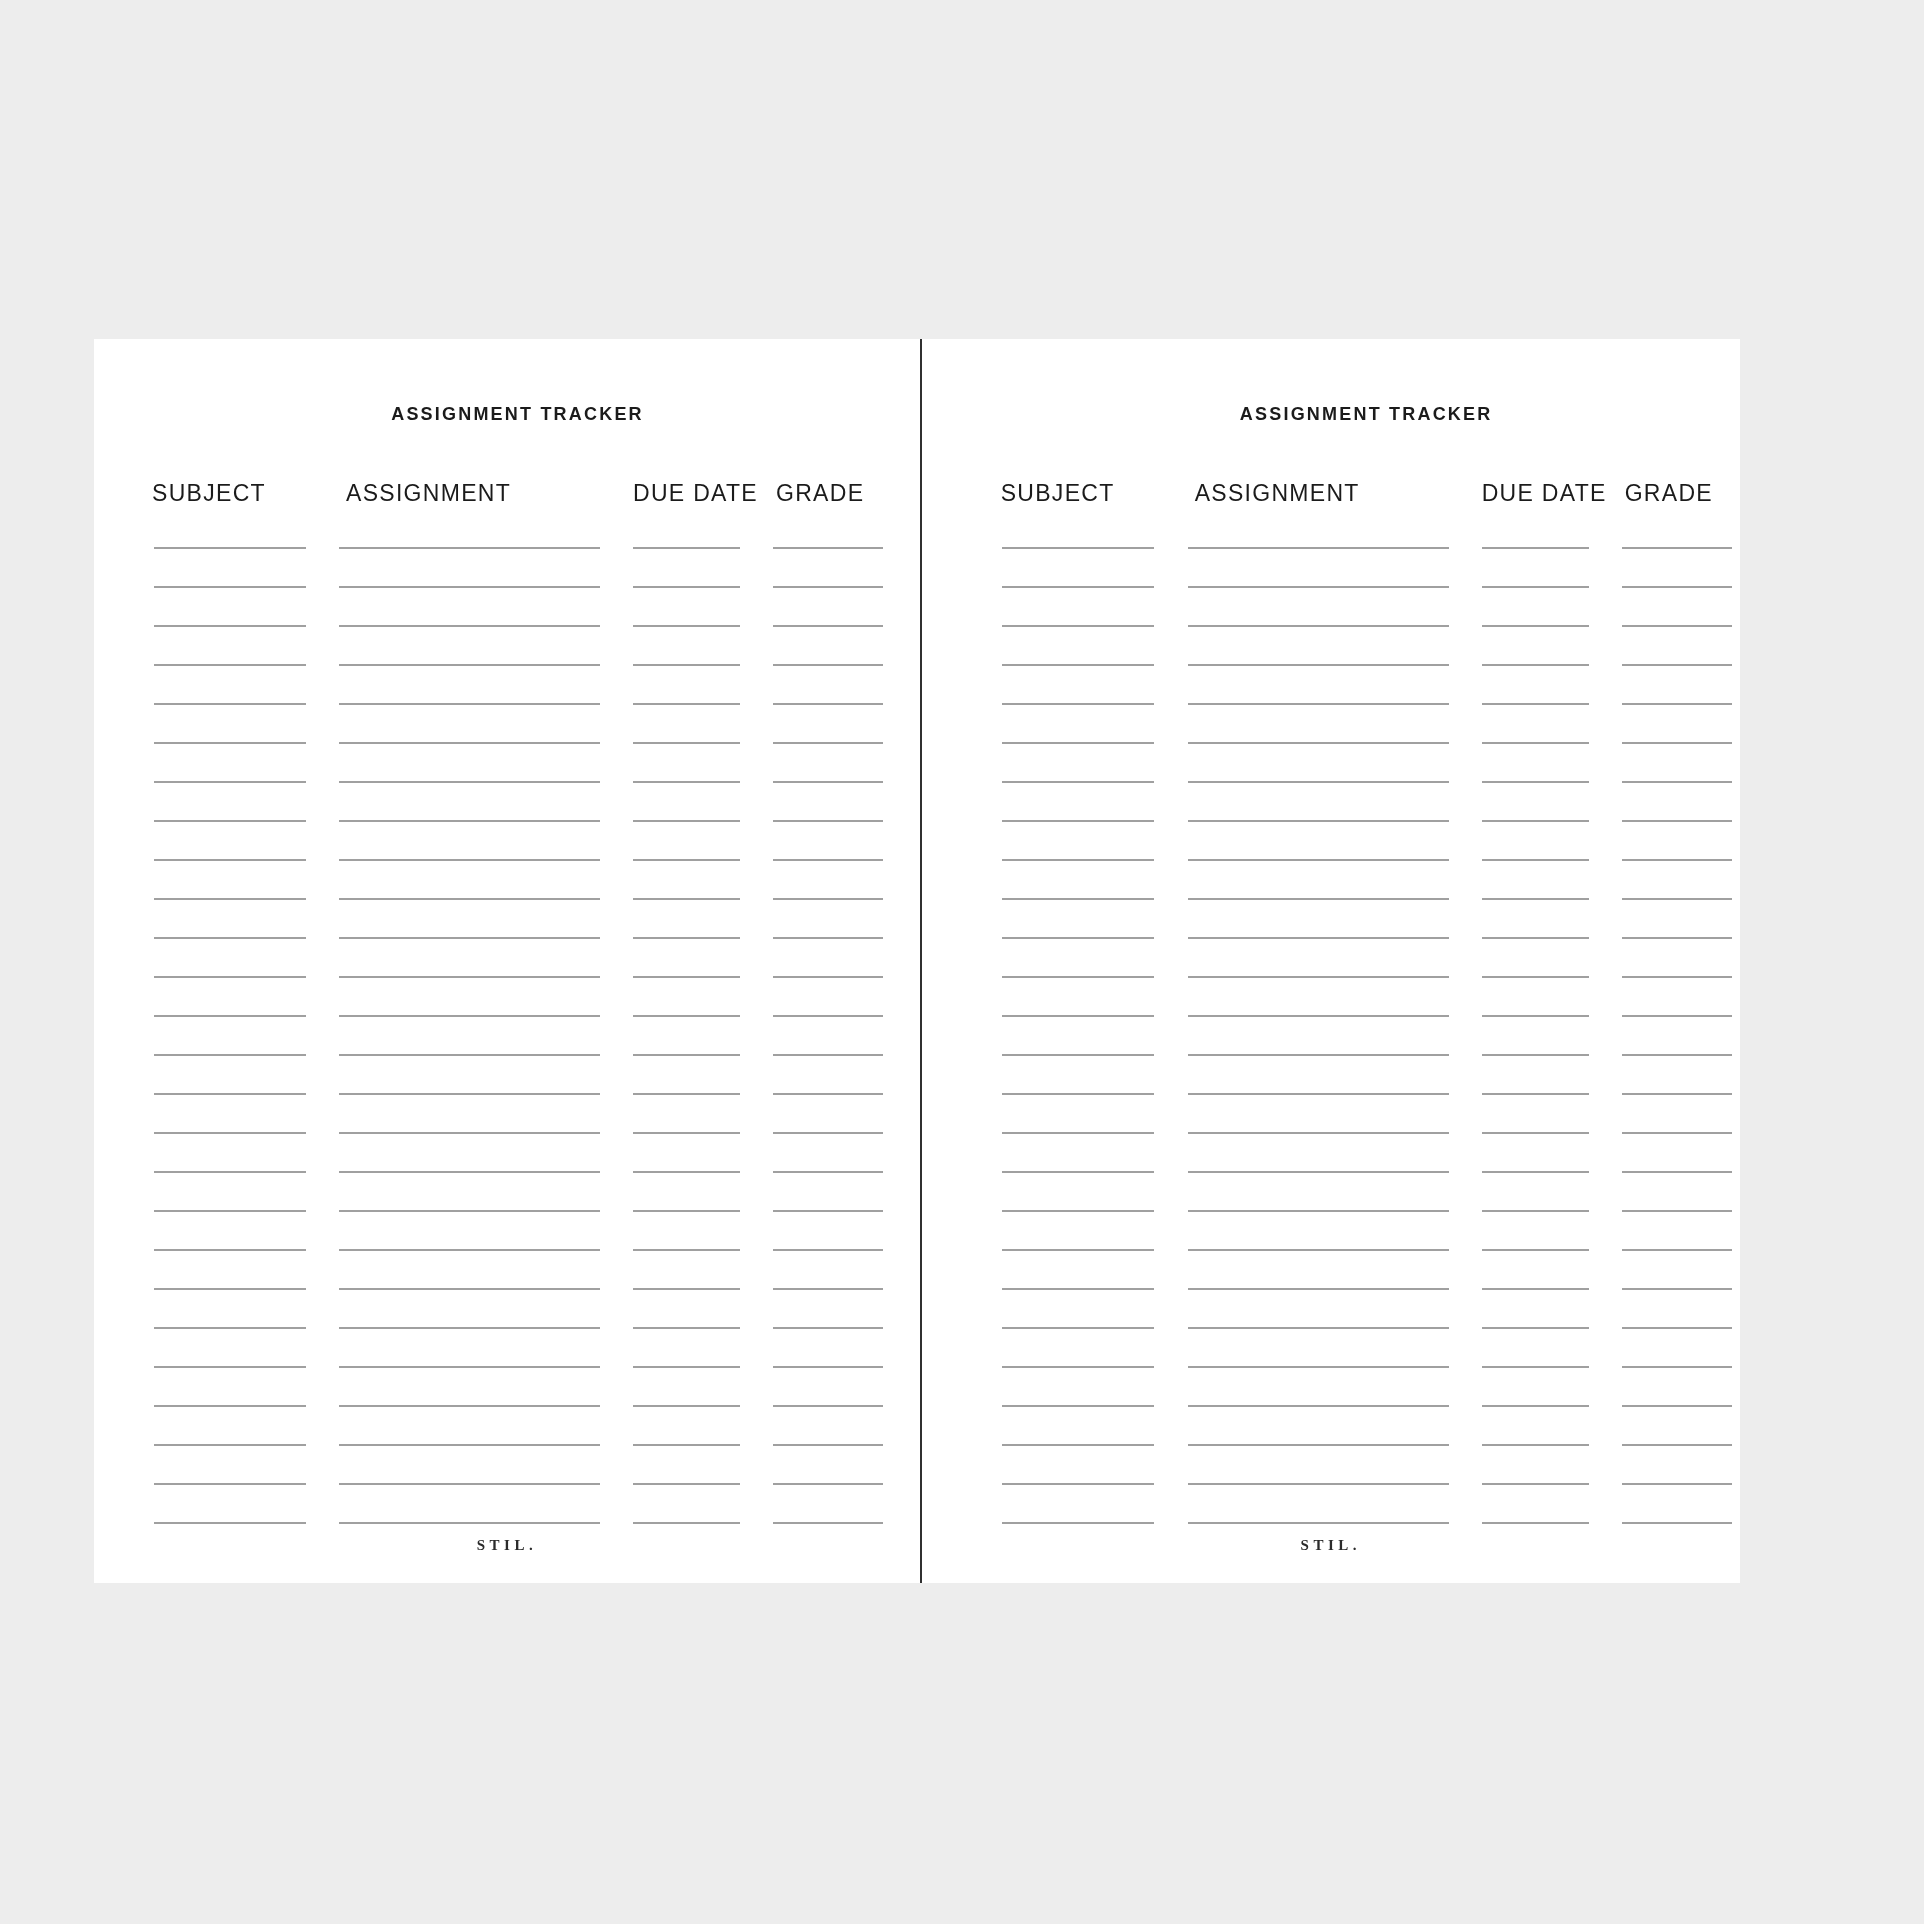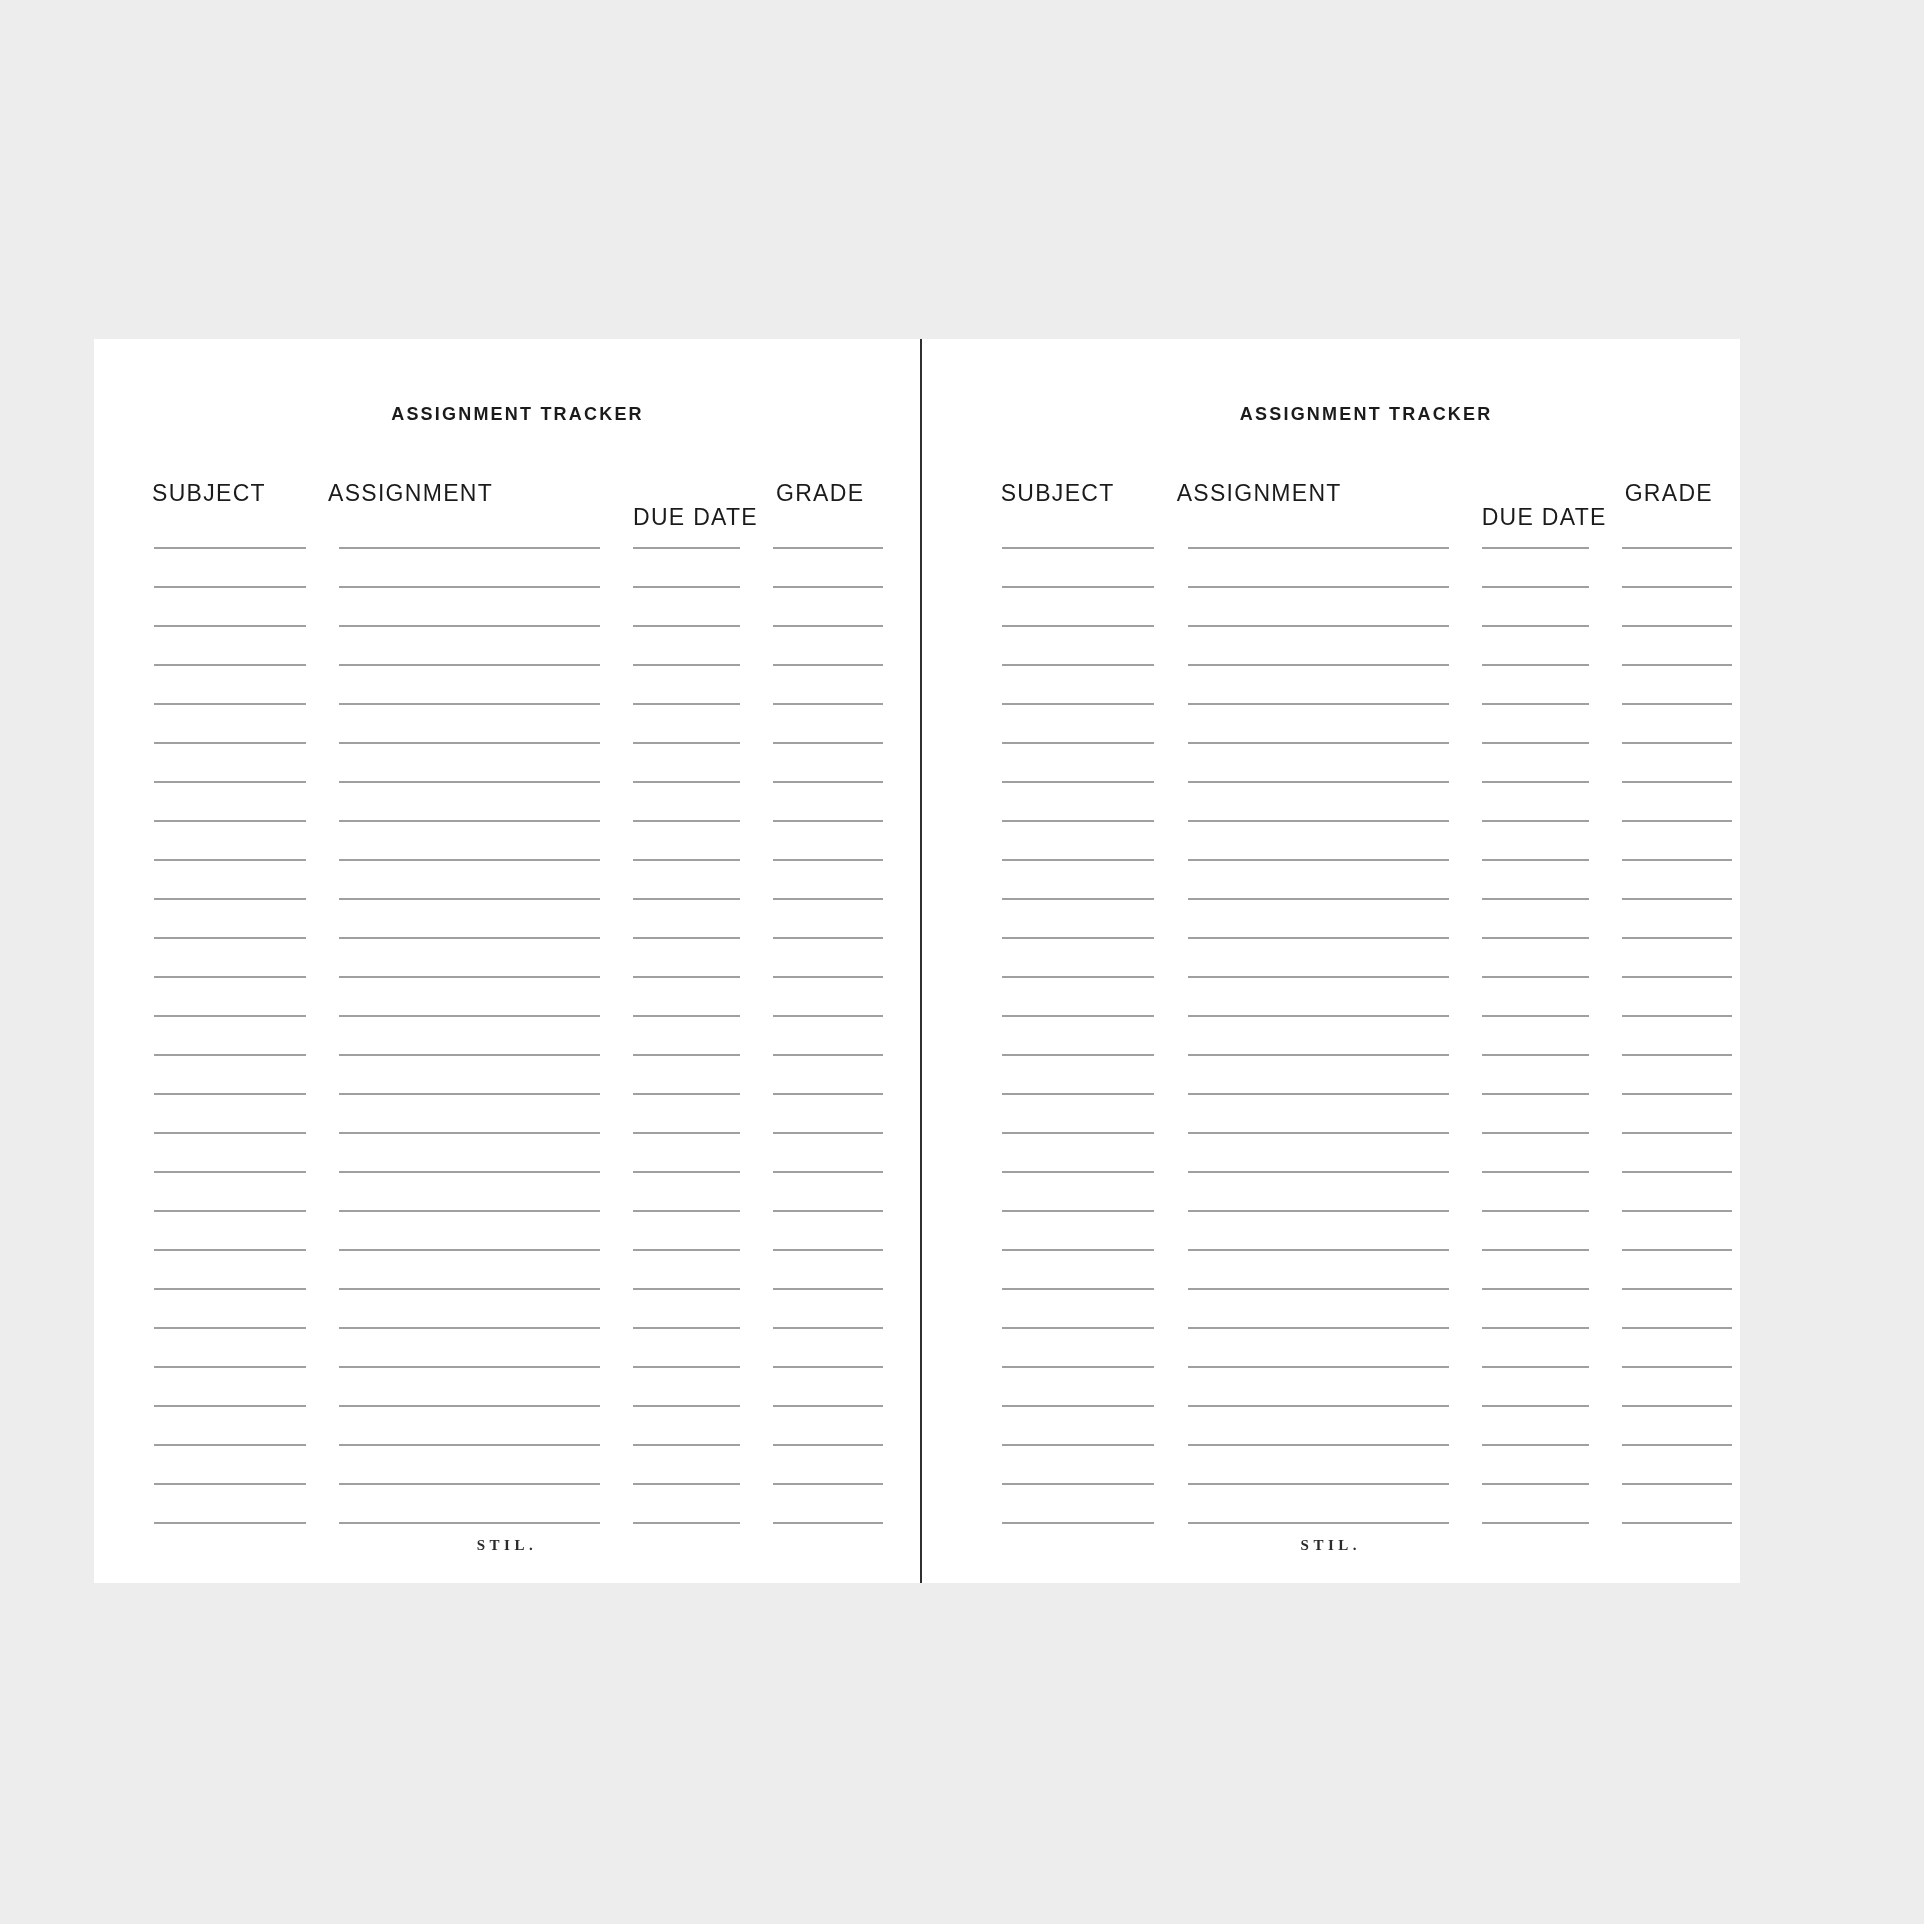--- a/index.html
+++ b/index.html
@@ -28,22 +28,22 @@
     text-align:center;font-size:18px;font-weight:700;
     letter-spacing:2.2px;color:var(--ink);line-height:1;
   }
 
   .headers{position:absolute;top:143px;left:0;width:100%;height:21.4px;}
   .hdr{
     position:absolute;top:0;font-size:23px;font-weight:500;
     letter-spacing:1.3px;color:var(--ink);line-height:1;white-space:nowrap;
   }
   .hdr.h1{left:0;}
-  .hdr.h2{left:176px;}
-  .hdr.h3{left:481px;margin-top:24px;}
+  .hdr.h2{left:194px;}
+  .hdr.h3{left:481px;}
   .hdr.h4{left:624px;}
 
   .rows{position:absolute;top:208px;left:0;width:100%;}
   .row{position:relative;height:39px;}
   .ln{position:absolute;top:0;height:1.8px;background:var(--line);}
   .ln.c1{left:1.8px;width:152px;}
   .ln.c2{left:187px;width:261px;}
   .ln.c3{left:481px;width:107px;}
   .ln.c4{left:621px;width:110px;}
 

